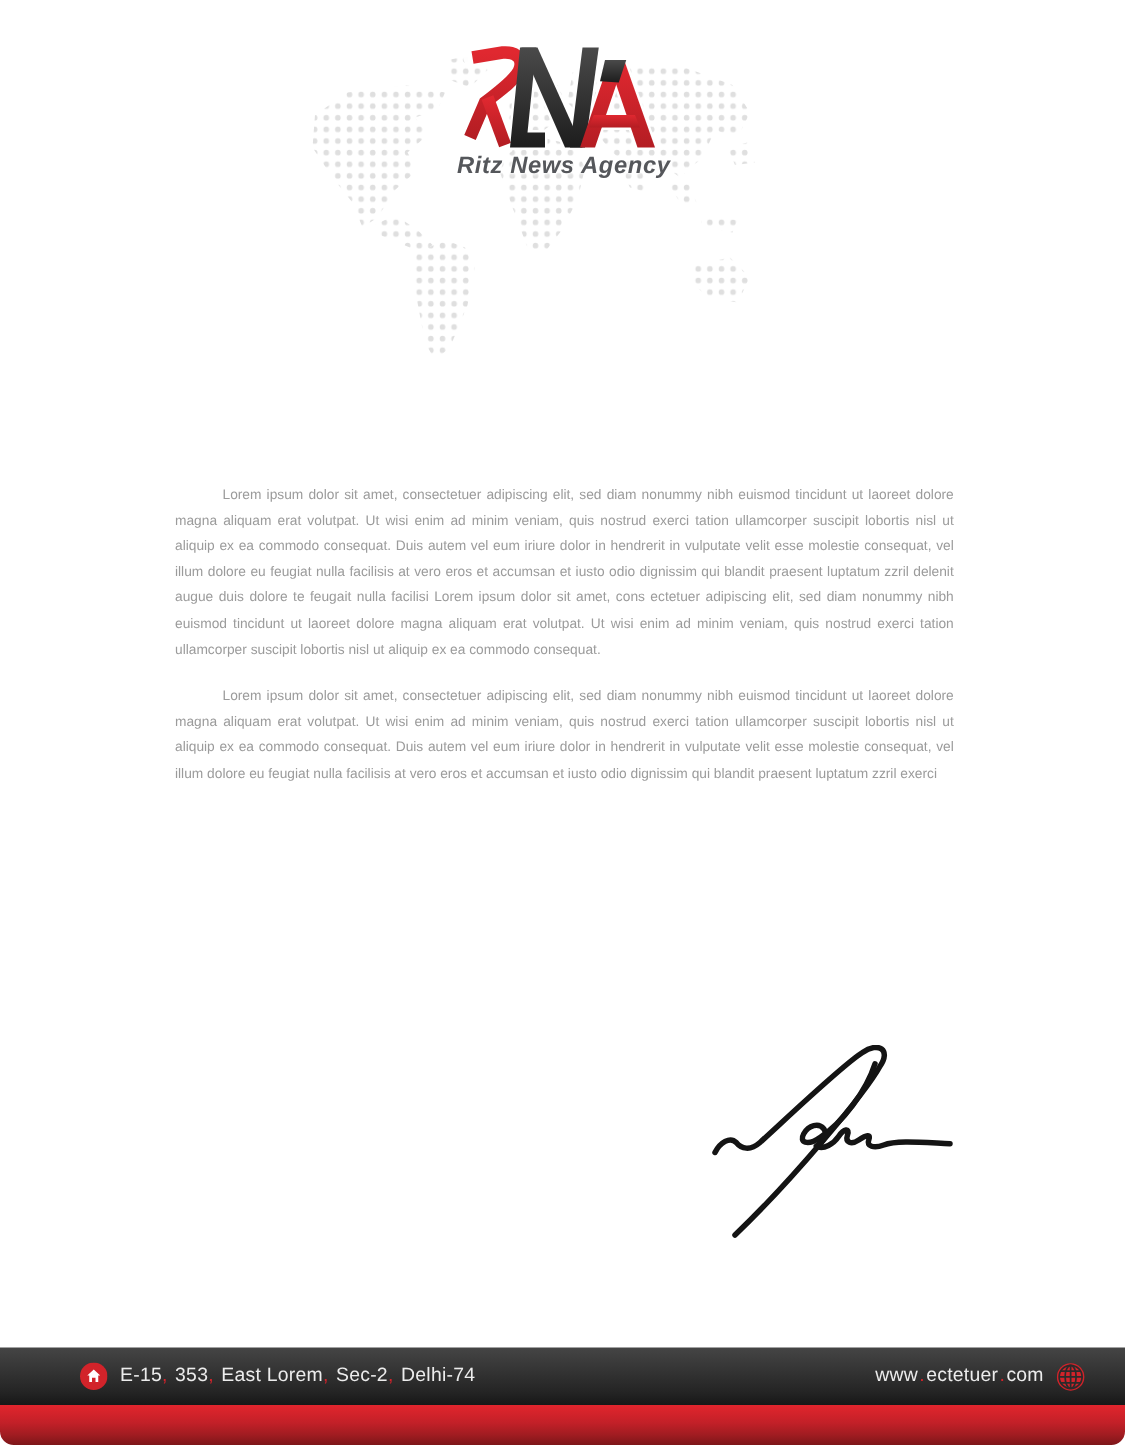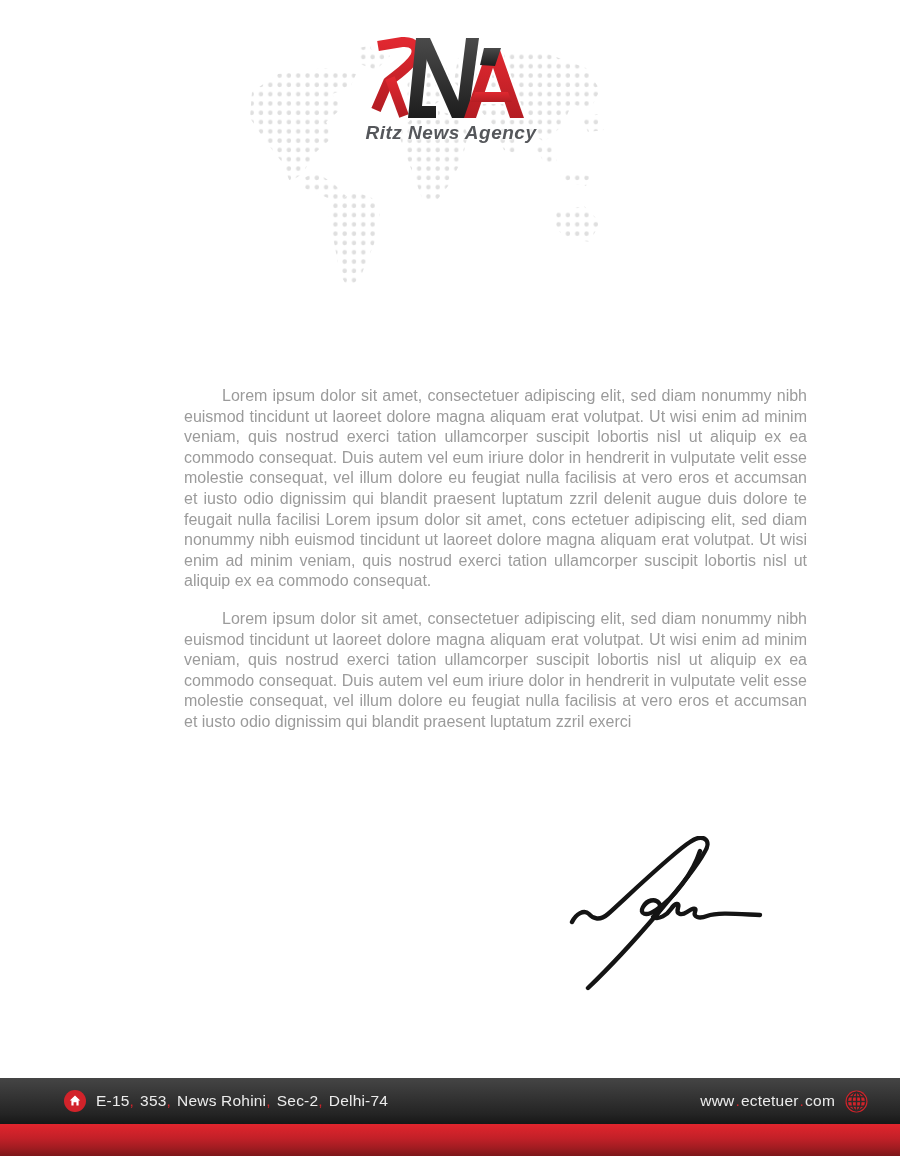--- a/index.html
+++ b/index.html
@@ -1,40 +1,40 @@
 <!DOCTYPE html>
 <html><head>
 <meta charset="utf-8">
 <style>
   * { margin:0; padding:0; box-sizing:border-box; }
   html,body { background:#ffffff; }
   .page {
     position:relative; width:900px; height:1156px; margin:0 auto;
     background:#ffffff; overflow:hidden;
     font-family:"Liberation Sans", sans-serif;
+    border-radius:11px;
   }
 
   
   .map-wrap { position:absolute; left:238px; top:34px; width:380px; height:262px; }
 
   
   .logo-wrap { position:absolute; left:356px; top:36px; width:190px; height:88px; }
   .logo-tagline {
     position:absolute; left:352px; top:122px; width:198px;
     text-align:center; font-size:19px; font-weight:bold; font-style:italic;
     letter-spacing:0.5px; color:#55575b; white-space:nowrap;
     text-shadow:0 0 3px #fff, 0 0 3px #fff, 0 0 4px #fff;
   }
 
   
   .letter {
     position:absolute; left:140px; top:386px; width:623px;
-    color:#9b9b9b; font-size:16px; line-height:20.6px;
+    color:#9b9b9b; font-size:11px; line-height:20.6px;
     text-align:justify;
-    margin-left:44px;
   }
   .letter p { text-indent:38px; }
   .letter p + p { margin-top:17px; }
 
   
   .signature-wrap { position:absolute; left:566px; top:836px; width:210px; height:162px; }
 
   
   .footer-dark {
     position:absolute; left:0; top:1078px; width:900px; height:46px;
@@ -151,21 +151,21 @@
       <span class="icon-circle">
         <svg width="22" height="22" viewBox="0 0 22 22">
           <circle cx="11" cy="11" r="11" fill="#d2232a"></circle>
           <path d="M11,5.6 L16.2,10.4 L14.6,10.4 L14.6,15.6 L12.4,15.6 L12.4,12.2 L9.6,12.2 L9.6,15.6 L7.4,15.6 L7.4,10.4 L5.8,10.4 Z" fill="#ffffff"></path>
         </svg>
       </span>
       <span class="txt">E-15</span>
         <span class="sep">,</span>
       <span class="txt">353</span>
         <span class="sep">,</span>
-      <span class="txt">News Rohini</span>
+      <span class="txt">East Lorem</span>
         <span class="sep">,</span>
       <span class="txt">Sec-2</span>
         <span class="sep">,</span>
       <span class="txt">Delhi-74</span>
     </div>
     <div class="site">
       <span class="txt">www</span>
         <span class="dotsep">.</span>
       <span class="txt">ectetuer</span>
         <span class="dotsep">.</span>

